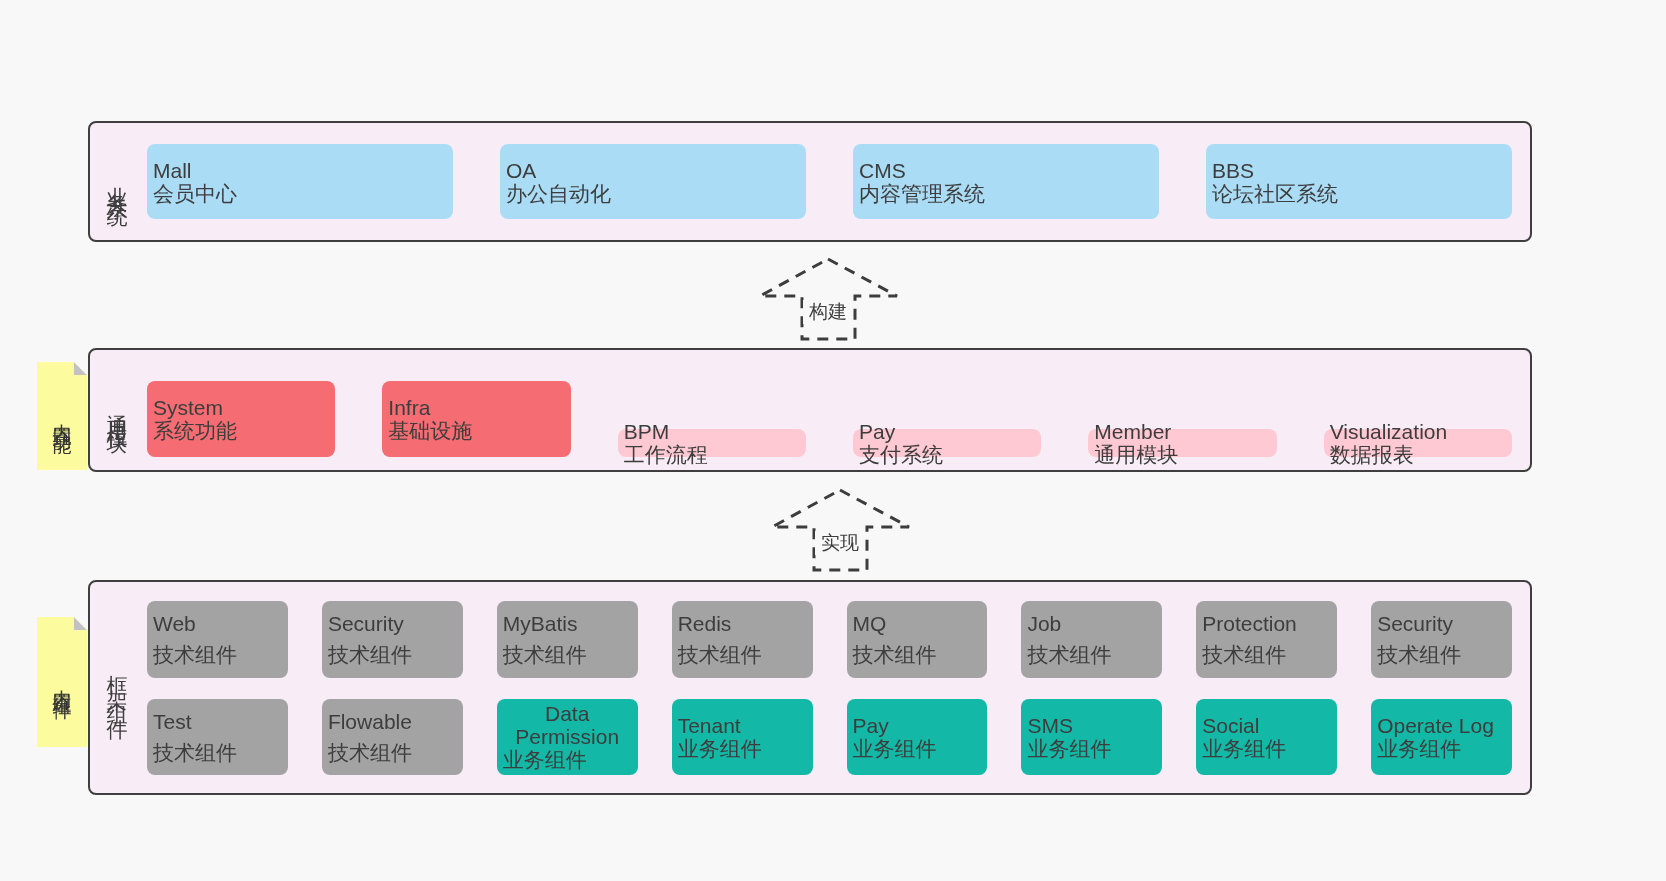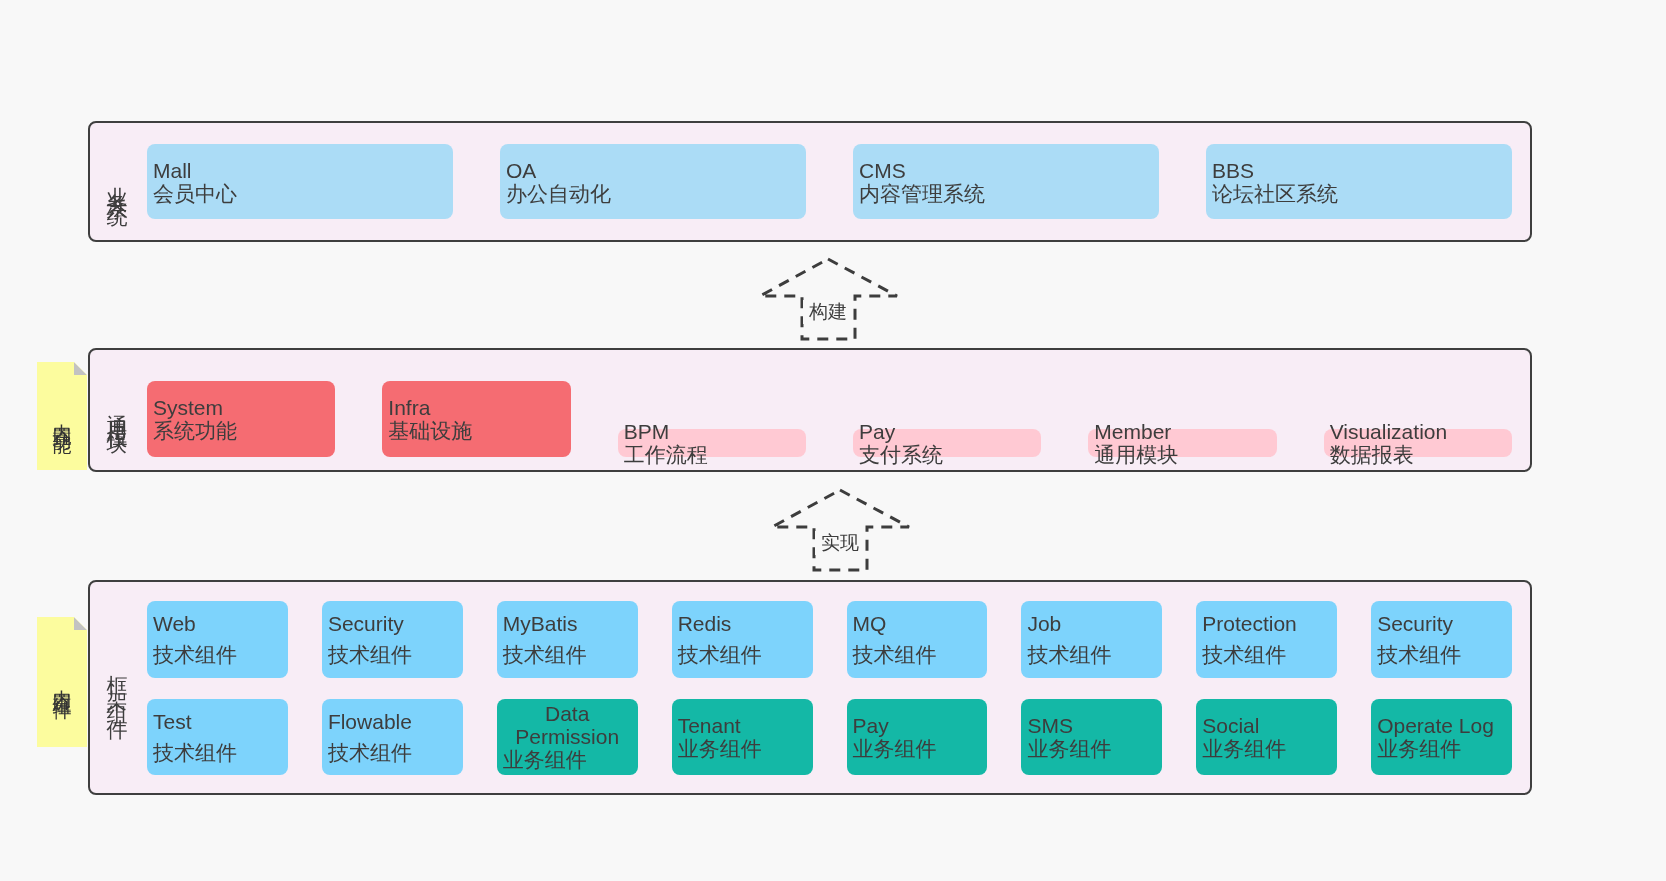--- a/index.html
+++ b/index.html
@@ -33,21 +33,21 @@
   }
   .grid .row{position:static;flex:1;gap:34px;}
   .box{
     flex:1;border-radius:8px;display:flex;flex-direction:column;
     align-items:flex-start;justify-content:center;text-align:center;
     font-size:21px;line-height:23px;padding:2px 6px;box-sizing:border-box;
   }
   .v-blue{background:#abdcf6;}
   .v-red{background:#f56c72;}
   .v-pink{background:#ffc9d3;margin-top:48px;}
-  .v-gdark{background:#7dd3fc;gap:8px;}
+  .v-gdark{background:#a3a3a3;gap:8px;}
   .v-glight{background:#14b8a6;}
   .sticky{
     position:absolute;left:37px;width:50px;background:#fcfc9e;
     clip-path:polygon(0 0,calc(100% - 13px) 0,100% 13px,100% 100%,0 100%);
     display:flex;align-items:center;justify-content:center;
   }
   .sticky-common{top:362px;height:108px;}
   .sticky-framework{top:617px;height:130px;}
   .sticky .fold{
     position:absolute;top:0;right:0;width:13px;height:13px;

